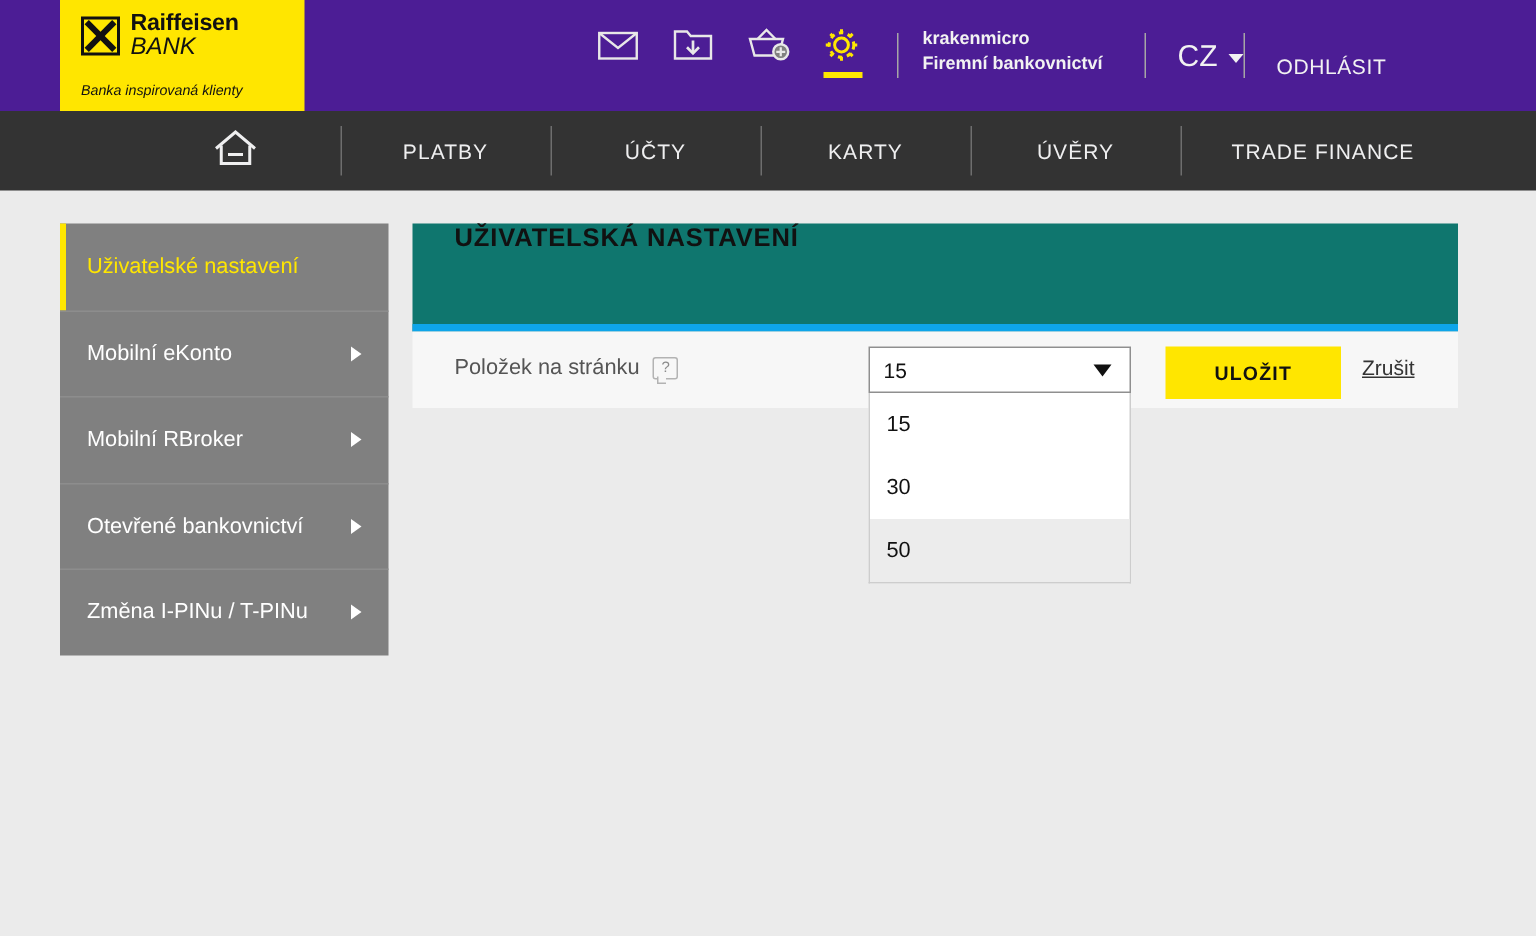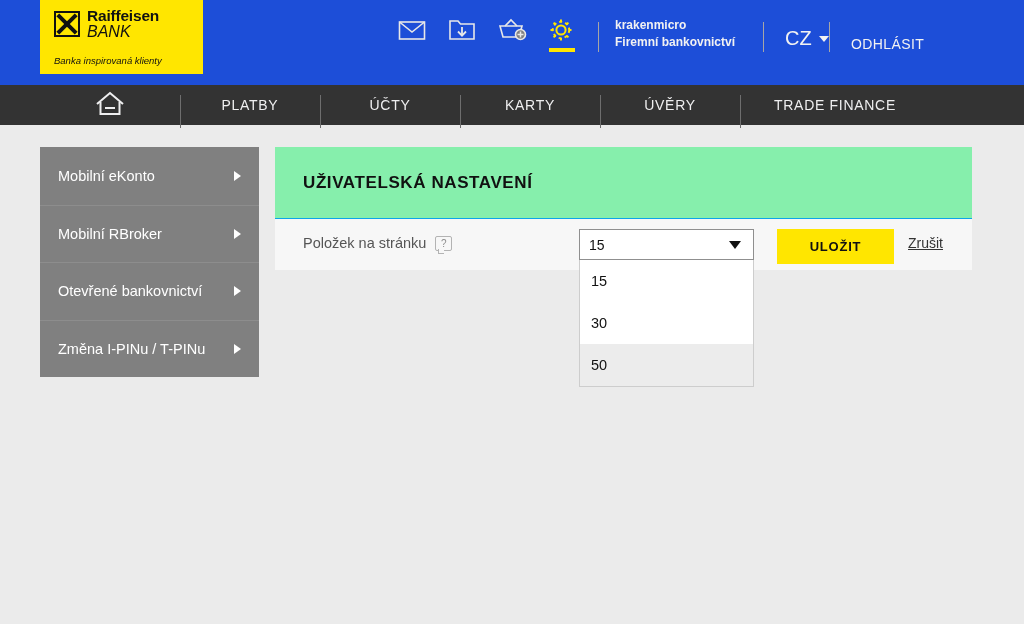--- a/index.html
+++ b/index.html
@@ -6,22 +6,22 @@
   html, body {
     width: 1024px; height: 624px;
     background: #ebebeb;
     font-family: "Liberation Sans", sans-serif;
     overflow: hidden;
   }
 
   
   .header {
     position: relative;
-    height: 85px;
-    background: #1d4ed8;
+    height: 74px;
+    background: #4c1d95;
   }
   .logo {
     position: absolute;
     left: 40px; top: 0;
     width: 163px; height: 74px;
     background: #ffe600;
     display: flex; flex-direction: column;
     justify-content: center;
     padding-left: 14px;
   }
@@ -86,23 +86,24 @@
   }
   .logout {
     position: absolute; left: 851px; top: 27px;
     color: #f2f2f2; font-size: 14px; letter-spacing: 0.4px;
     cursor: pointer;
     margin-top: 9px;
   }
 
   
   .nav {
-    height: 40px; background: #333333;
+    height: 53px; background: #333333;
     display: flex; align-items: stretch;
     padding-left: 40px;
+    justify-content: center;
   }
   .nav-item {
     display: flex; align-items: center; justify-content: center;
     color: #efeff0; font-size: 14px; letter-spacing: 0.7px;
     cursor: pointer; position: relative;
   }
   .nav-home { width: 140px; }
   .nav-text { width: 140px; }
   .nav-item + .nav-item::before {
     content: ""; position: absolute; left: 0; top: 10px;
@@ -140,24 +141,24 @@
     border-bottom: 5px solid transparent;
     border-left: 7px solid #ffffff;
   }
 
   .card {
     position: absolute; left: 275px; top: 143px - 143px;
     top: 0; left: 275px;
     width: 697px;
   }
   .card-head {
-    height: 72px; background: #86efac;
-    display: flex; align-items: center;
+    height: 72px; background: #0f766e;
+    display: flex; 
     padding-left: 28px;
-    border-bottom: 1px solid #0ea5e9;
+    border-bottom: 5px solid #0ea5e9;
   }
   .card-title {
     font-size: 17px; font-weight: bold; color: #111;
     letter-spacing: 0.6px;
   }
   .card-row {
     height: 51px; background: #f7f7f7;
     position: relative;
   }
   .row-label {
@@ -330,20 +331,23 @@
     <span>ÚVĚRY</span>
   </div>
   <div class="nav-item nav-wide">
     <span>TRADE FINANCE</span>
   </div>
 </div>
 
 <div class="main">
 
   <div class="sidebar">
+    <div class="side-item active">
+      <span>Uživatelské nastavení</span>
+    </div>
     <div class="side-item">
       <span>Mobilní eKonto</span>
       <span class="side-arrow"></span>
     </div>
     <div class="side-item">
       <span>Mobilní RBroker</span>
       <span class="side-arrow"></span>
     </div>
     <div class="side-item">
       <span>Otevřené bankovnictví</span>

